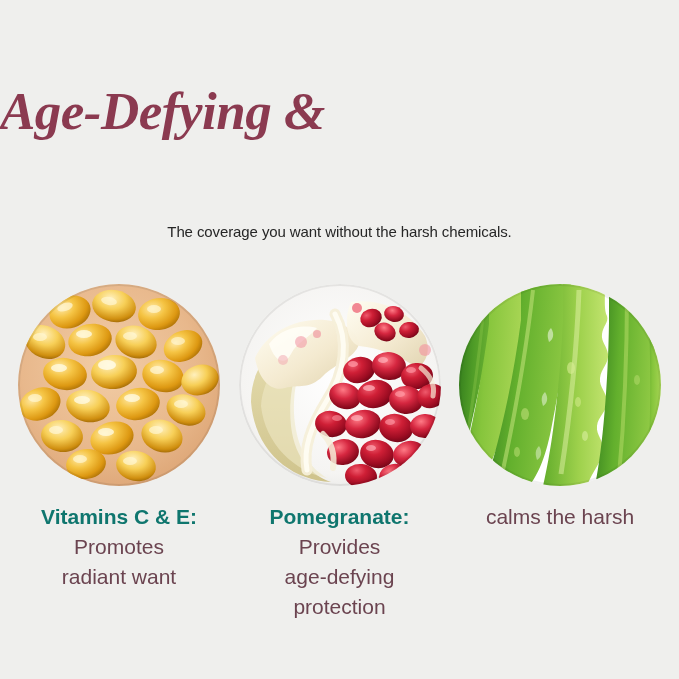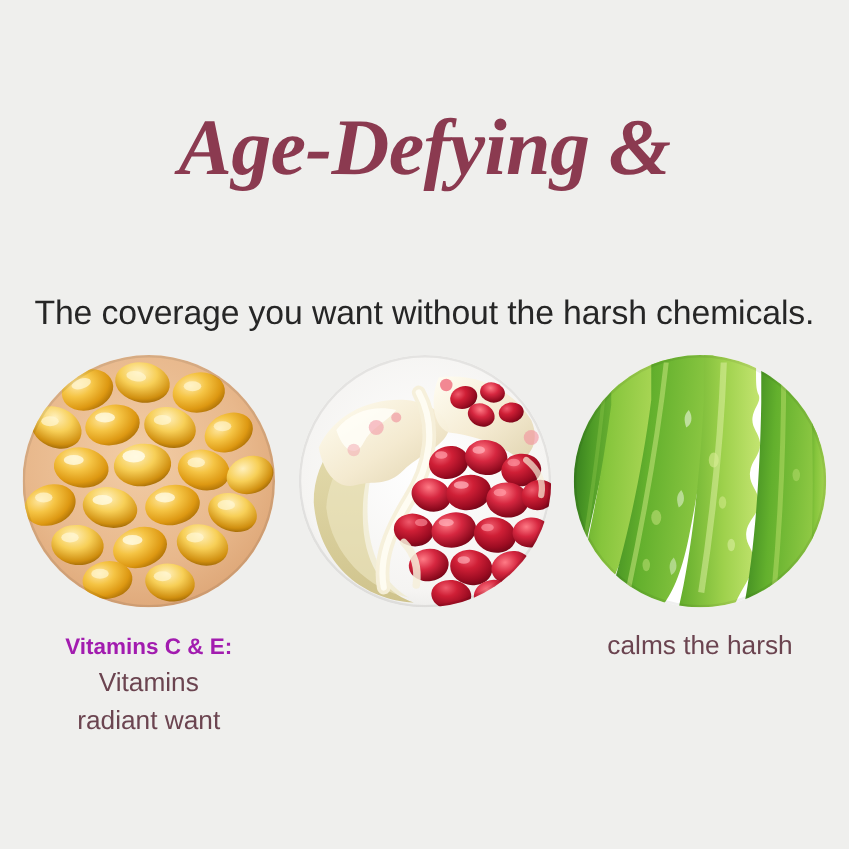--- a/index.html
+++ b/index.html
@@ -22,43 +22,43 @@
     height: 679px;
     background: #efefed;
   }
 
   
   .headline {
     position: absolute;
     top: 44px;
     left: 0;
     width: 679px;
-    text-align: center;
+    text-align: left;
     font-family: "Liberation Serif", "DejaVu Serif", serif;
     font-style: italic;
     font-weight: bold;
-    font-size: 64px;
+    font-size: 53px;
     line-height: 62px;
     letter-spacing: -0.5px;
     color: #8b3a50;
   }
   .headline-line {
     display: block;
     white-space: nowrap;
   }
 
   
   .subtitle {
     position: absolute;
     top: 208px;
     left: 0;
     width: 679px;
     text-align: center;
     font-family: "Liberation Sans", sans-serif;
-    font-size: 27px;
+    font-size: 15px;
     font-weight: normal;
     color: #262626;
     letter-spacing: -0.1px;
     white-space: nowrap;
   }
 
   
   .columns {
     position: absolute;
     top: 284px;
@@ -93,22 +93,22 @@
   
   .caption {
     margin-top: 16px;
     text-align: center;
     line-height: 30px;
   }
   .caption-title {
     display: block;
     font-family: "Liberation Sans", sans-serif;
     font-weight: bold;
-    font-size: 18px;
-    color: #a21caf;
+    font-size: 21px;
+    color: #0f766e;
     white-space: nowrap;
   }
   .caption-body {
     display: block;
     font-family: "Liberation Sans", sans-serif;
     font-weight: normal;
     font-size: 21px;
     color: #6b4450;
     white-space: nowrap;
   }
@@ -195,21 +195,21 @@
             <ellipse cx="62" cy="175" rx="7" ry="4" fill="#fff6d2" opacity=".7"></ellipse>
             <ellipse cx="118" cy="182" rx="20" ry="15" fill="url(#cap2)" transform="rotate(10 118 182)"></ellipse>
             <ellipse cx="112" cy="177" rx="7" ry="4" fill="#fff6d2" opacity=".7"></ellipse>
           </g>
           <ellipse cx="101" cy="101" rx="101" ry="101" fill="none"></ellipse>
           <circle cx="101" cy="101" r="100" fill="none" stroke="#00000014" stroke-width="2"></circle>
         </svg>
       </div>
       <div class="caption">
         <span class="caption-title">Vitamins C &amp; E:</span>
-        <span class="caption-body">Vitamins</span>
+        <span class="caption-body">Promotes</span>
         <span class="caption-body">radiant want</span>
       </div>
     </div>
 
     <div class="column">
       <div class="circle">
         <svg viewBox="0 0 202 202" xmlns="http://www.w3.org/2000/svg">
           <defs>
             <radialGradient id="p-bg" cx="50%" cy="45%" r="70%">
               <stop offset="0%" stop-color="#ffffff"></stop>
@@ -288,20 +288,26 @@
             <ellipse cx="132" cy="164" rx="5" ry="3" fill="#ffb0ba" opacity=".65"></ellipse>
             <ellipse cx="98" cy="134" rx="5" ry="3" fill="#ff98a4" opacity=".6"></ellipse>
           </g>
 
           <path d="M84 150 C92 158 96 170 94 184" stroke="#f6efd9" stroke-width="6" fill="none" stroke-linecap="round" opacity=".85"></path>
           <path d="M182 84 C192 92 196 102 194 112" stroke="#f6efd9" stroke-width="5" fill="none" stroke-linecap="round" opacity=".7"></path>
 
           <circle cx="101" cy="101" r="100" fill="none" stroke="#00000012" stroke-width="2"></circle>
         </svg>
       </div>
+      <div class="caption">
+        <span class="caption-title">Pomegranate:</span>
+        <span class="caption-body">Provides</span>
+        <span class="caption-body">age-defying</span>
+        <span class="caption-body">protection</span>
+      </div>
     </div>
 
     <div class="column">
       <div class="circle">
         <svg viewBox="0 0 202 202" xmlns="http://www.w3.org/2000/svg">
           <defs>
             <linearGradient id="leafA" x1="0" y1="0" x2="1" y2="0.2">
               <stop offset="0%" stop-color="#2f7a1c"></stop>
               <stop offset="45%" stop-color="#63b02d"></stop>
               <stop offset="100%" stop-color="#8fc944"></stop>

